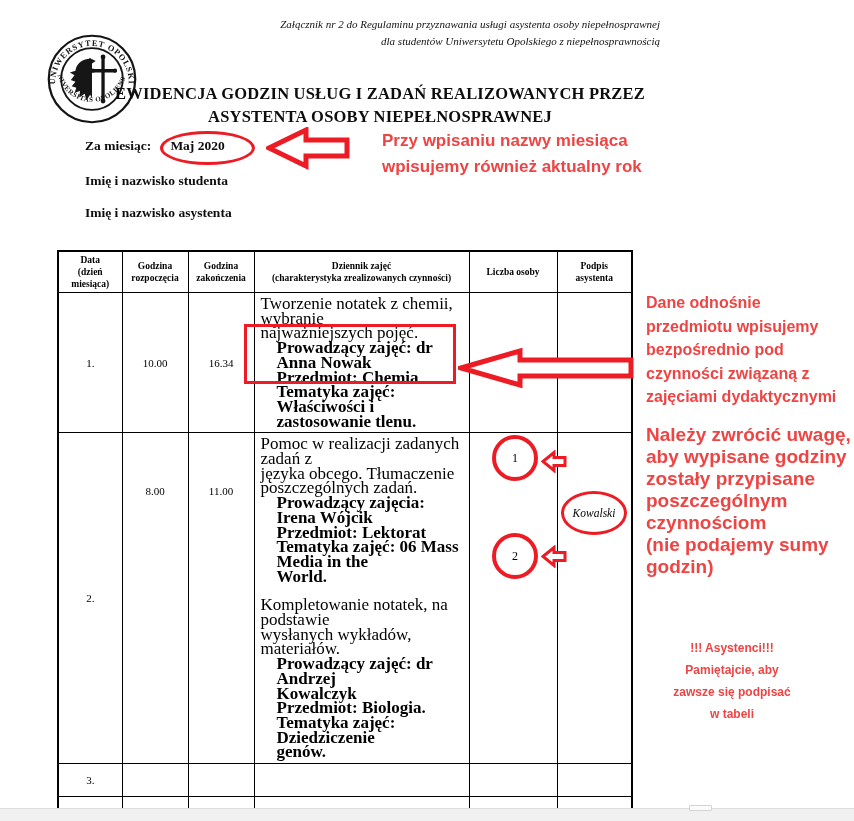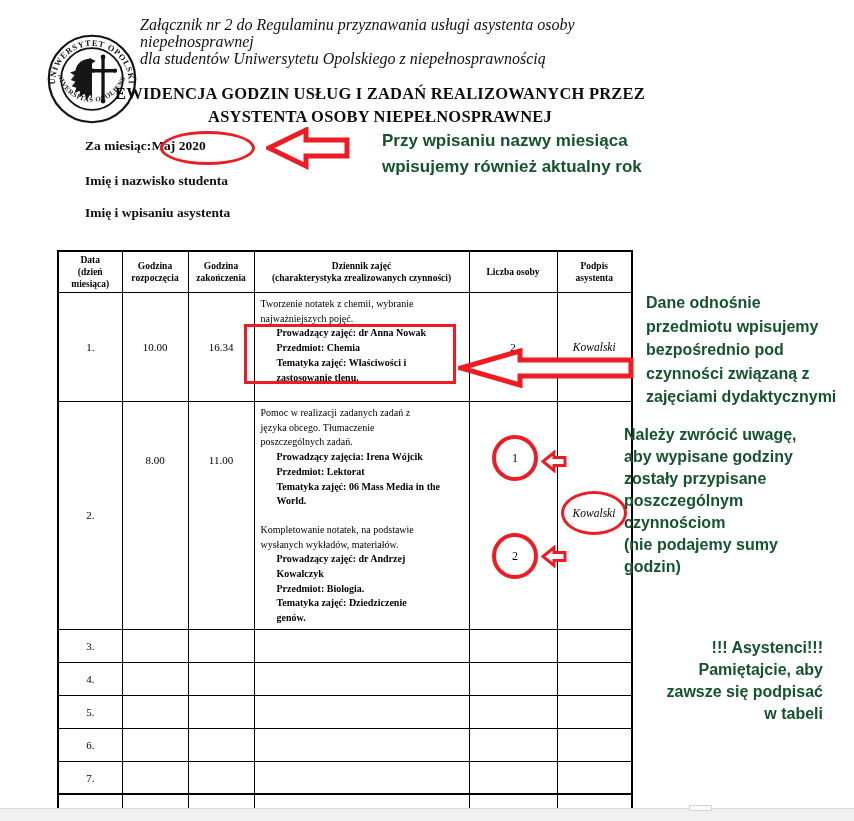--- a/index.html
+++ b/index.html
@@ -6,44 +6,44 @@
   html, body { width: 854px; height: 821px; background: #ffffff; overflow: hidden; }
   .page {
     position: relative; width: 854px; height: 821px; background: #ffffff;
     font-family: "Liberation Serif", serif; color: #000;
   }
   .abs { position: absolute; }
   .prelines { white-space: pre-line; }
 
   
   .att-note {
-    left: 140px; top: 16px; width: 520px; text-align: left;
-    font-style: italic; font-size: 16px; line-height: 17px; color: #111;
+    left: 140px; top: 16px; width: 520px; text-align: right;
+    font-style: italic; font-size: 11px; line-height: 17px; color: #111;
   }
   .doc-title {
     left: 110px; top: 62px; width: 540px; text-align: center;
     font-weight: bold; font-size: 16.5px; line-height: 23px; letter-spacing: 0.2px; color: #0d0d0d; margin-top: 20px;
   }
   .logo { left: 46px; top: 33px; }
 
   
   .form-line { font-weight: bold; font-size: 13.5px; color: #0d0d0d; }
   .month-row { left: 85px; top: 138px; }
-  .month-row .val { }
+  .month-row .val { margin-left: 19px; }
   .student-label { left: 85px; top: 173px; text-align: right; }
   .assistant-label { left: 85px; top: 205px; }
 
   
   .red-note {
-    font-family: "Liberation Sans", sans-serif; font-weight: bold; color: #14532d;
+    font-family: "Liberation Sans", sans-serif; font-weight: bold; color: #ef4444;
   }
   .note-month { left: 382px; top: 128px; width: 300px; font-size: 17px; line-height: 26px; }
   .note-subject { left: 646px; top: 291px; width: 208px; font-size: 16px; line-height: 23.5px; }
-  .note-hours { left: 624px; top: 424px; width: 208px; font-size: 16px; line-height: 22px; }
-  .note-sign { left: 641px; top: 637px; width: 182px; font-size: 16px; line-height: 22px; text-align: right; }
+  .note-hours { left: 646px; top: 424px; width: 208px; font-size: 19px; line-height: 22px; }
+  .note-sign { left: 641px; top: 637px; width: 182px; font-size: 12px; line-height: 22px; text-align: center; }
 
   .red-ellipse { border: 3px solid #ED1C24; border-radius: 50%; background: transparent; }
   .month-ellipse { left: 160px; top: 131px; width: 95px; height: 34px; }
   .subject-box { left: 244px; top: 324px; width: 212px; height: 60px; border: 3.5px solid #ED1C24; }
   .hours-circle {
     border: 4px solid #ED1C24; border-radius: 50%; width: 46px; height: 46px;
     display: flex; align-items: center; justify-content: center;
     font-size: 12px; background: transparent;
   }
   .circle-1 { left: 492px; top: 435px; }
@@ -65,21 +65,21 @@
     border: 1px solid #000; overflow: hidden;
   }
   .evidence-table { border: 2px solid #000; }
   .evidence-table th {
     height: 39px; font-size: 9.5px; line-height: 12px; font-weight: bold;
     text-align: center; vertical-align: middle; padding: 2px;
   }
   .evidence-table td {
     font-size: 11px; text-align: center; vertical-align: middle; padding: 2px;
   }
-  td.desc { text-align: left; vertical-align: top; padding: 4px 5px 3px 6px; line-height: 14.7px; font-size: 10px; }
+  td.desc { text-align: left; vertical-align: top; padding: 4px 5px 3px 6px; line-height: 14.7px; font-size: 17px; }
   td.desc .boldtxt { font-weight: bold; margin-left: 16px; }
   td.desc .block2 { margin-top: 14px; }
   tr.r1 { height: 109px; }
   tr.r2 { height: 225px; }
   tr.re { height: 33px; }
   tr.re7 td { border-bottom: 2px solid #000; }
   tr.re8 { height: 34px; }
   td.time-top { vertical-align: top; padding-top: 52px; }
   td.sig { font-style: italic; font-size: 11.5px; }
 
@@ -138,21 +138,21 @@
   <div class="abs red-ellipse month-ellipse"></div>
 
   <svg class="abs" style="left:266px; top:127px;" width="84" height="43" viewBox="0 0 84 43">
     <polygon points="3,21 40,3 40,13 81,13 81,29 40,29 40,39" fill="#ffffff" stroke="#ED1C24" stroke-width="5" stroke-linejoin="miter"></polygon>
   </svg>
 
   <div class="abs red-note note-month prelines">Przy wpisaniu nazwy miesiąca
 wpisujemy również aktualny rok</div>
 
   <div class="abs form-line student-label">Imię i nazwisko studenta</div>
-  <div class="abs form-line assistant-label">Imię i wpisaniu asystenta</div>
+  <div class="abs form-line assistant-label">Imię i nazwisko asystenta</div>
 
   <table class="evidence-table">
     <colgroup>
       <col style="width:64px">
         <col style="width:66px">
         <col style="width:66px">
       <col style="width:215px">
         <col style="width:88px">
         <col style="width:75px">
     </colgroup>

